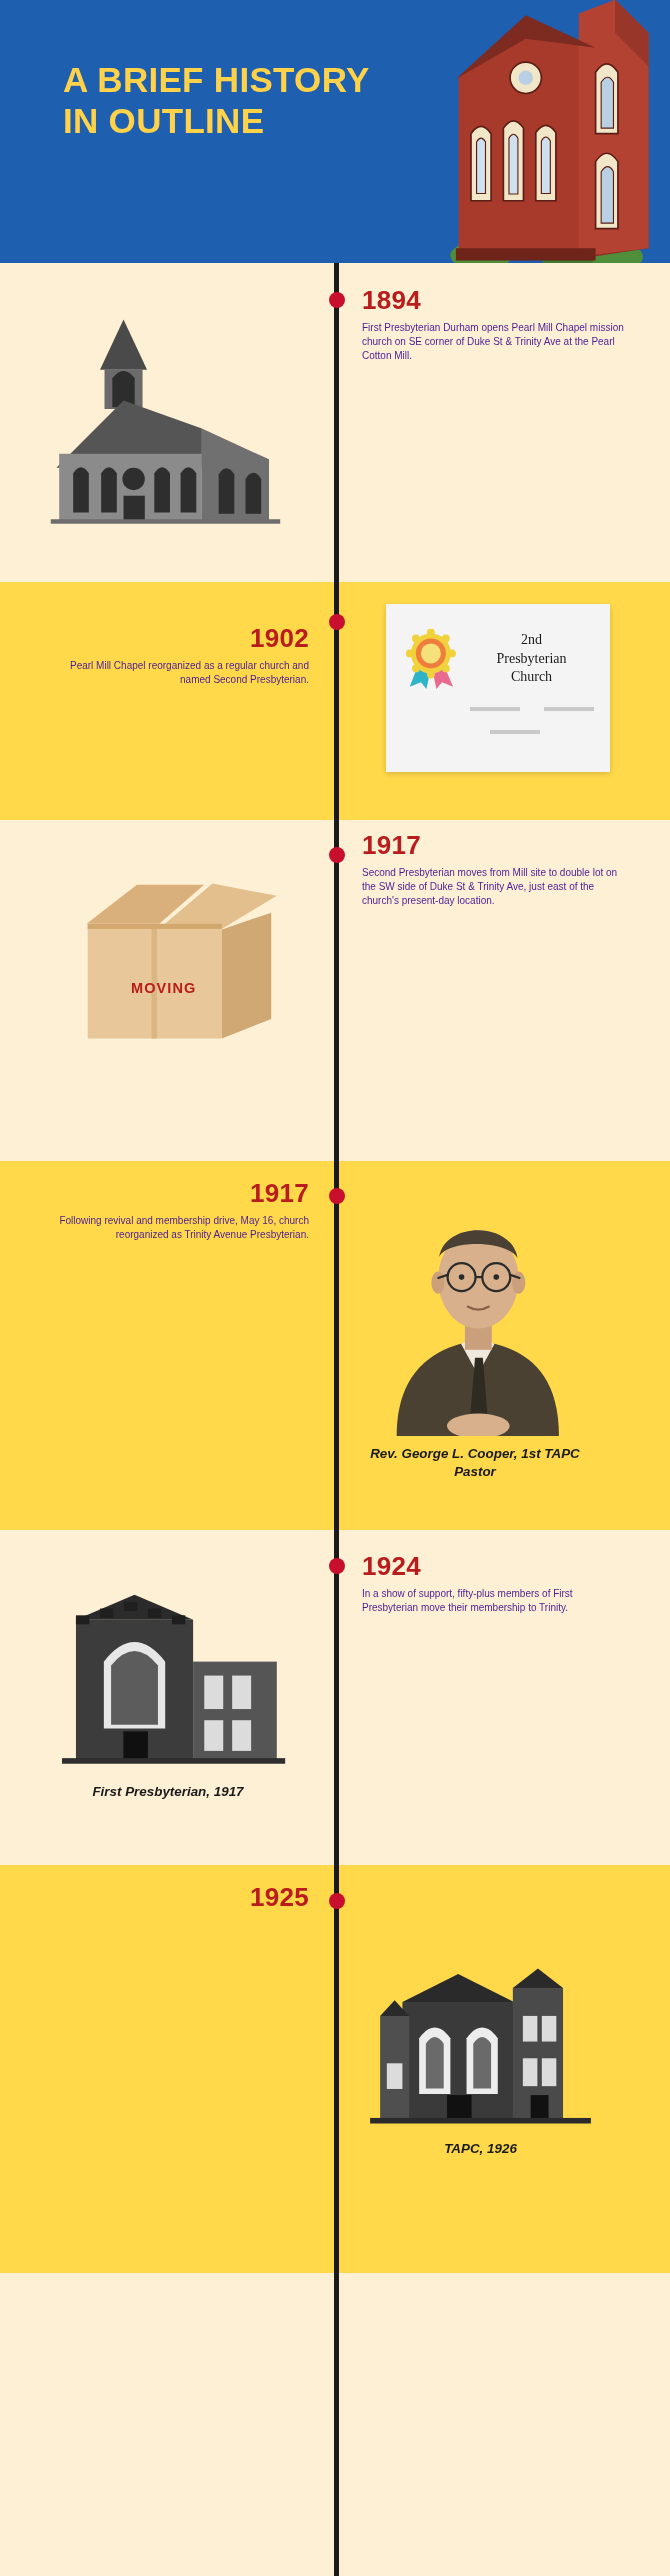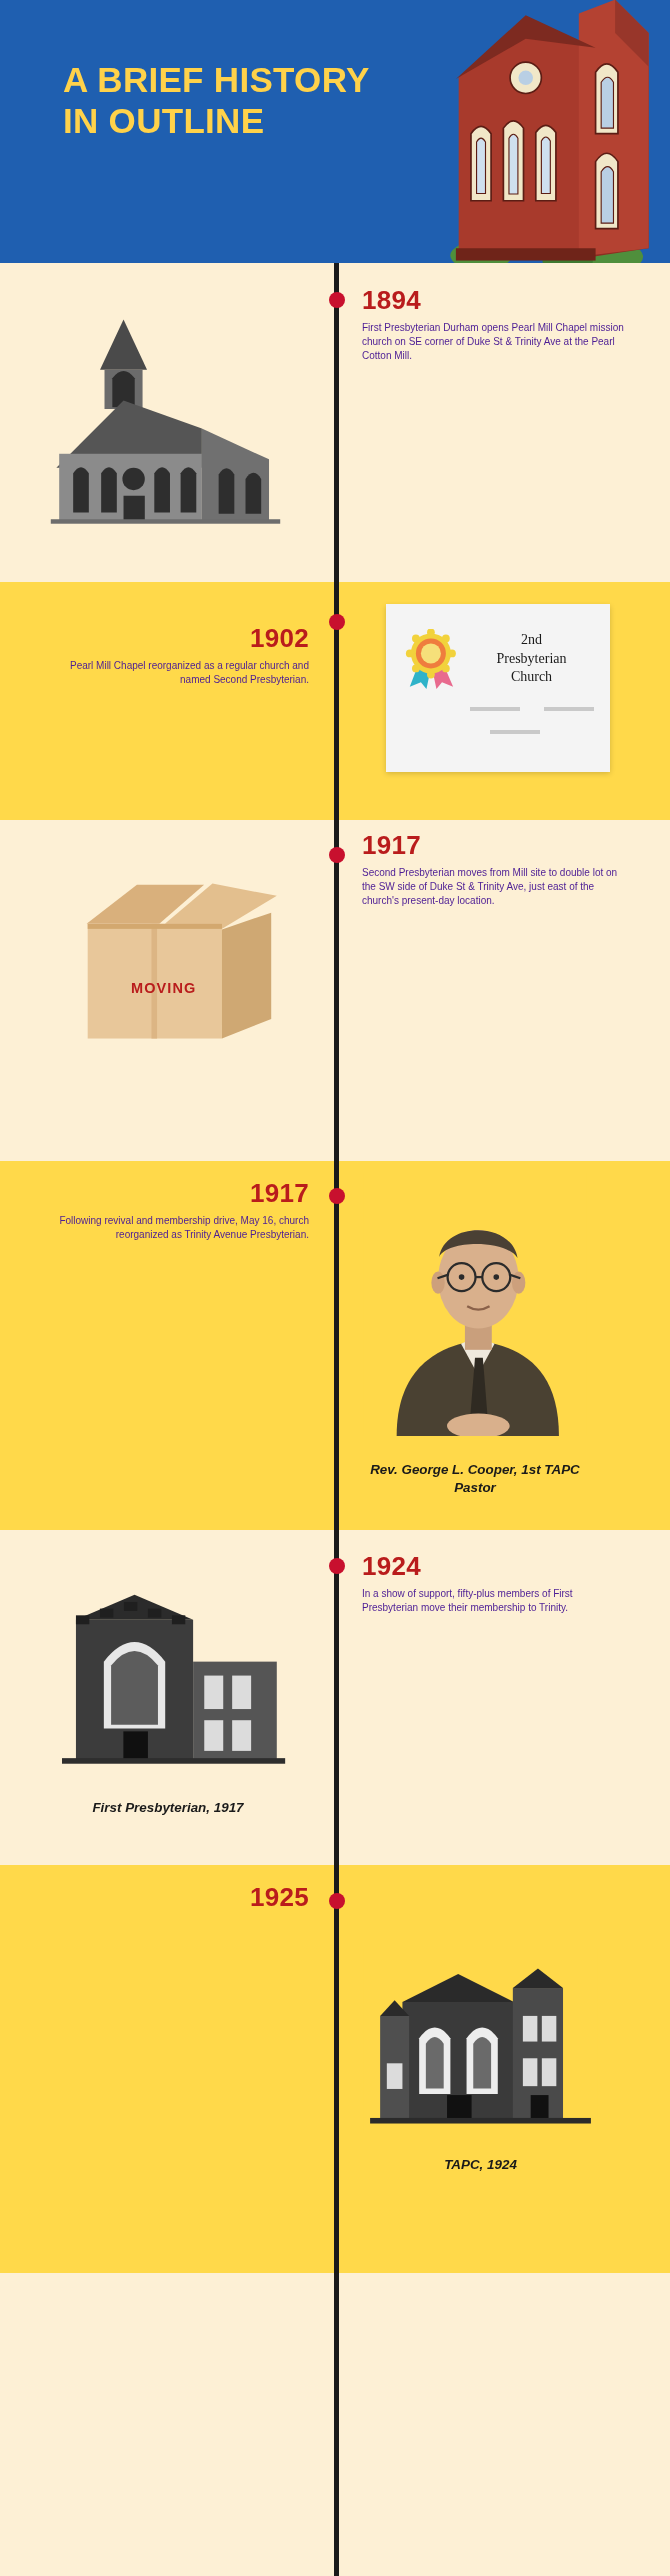--- a/index.html
+++ b/index.html
@@ -103,21 +103,21 @@
     width: 263px;
     text-align: right;
   }
   .caption {
     color: #1a1a1a;
     font-size: 13.4px;
     font-weight: bold;
     font-style: italic;
     text-align: center;
     line-height: 1.3;
-    margin-top: 23px;
+    margin-top: 7px;
   }
 
   
   .art {
     position: absolute;
   }
   .art svg { display: block; }
 
   
   .cert-card {
@@ -447,18 +447,18 @@
           <rect x="320" y="120" width="26" height="46"></rect>
           <rect x="286" y="196" width="26" height="50"></rect>
           <rect x="320" y="196" width="26" height="50"></rect>
         </g>
         <rect x="42" y="205" width="28" height="46" fill="#dcdcdc"></rect>
 
         <rect x="150" y="262" width="44" height="45" fill="#111"></rect>
         <rect x="300" y="262" width="32" height="45" fill="#111"></rect>
         <rect x="12" y="303" width="396" height="10" fill="#2b2b2b"></rect>
       </svg>
-      <div class="caption" style="width:235px;">TAPC, 1924</div>
+      <div class="caption" style="width:235px;">TAPC, 1926</div>
     </div>
   </div>
 
 </div>
 
 
 </body></html>

